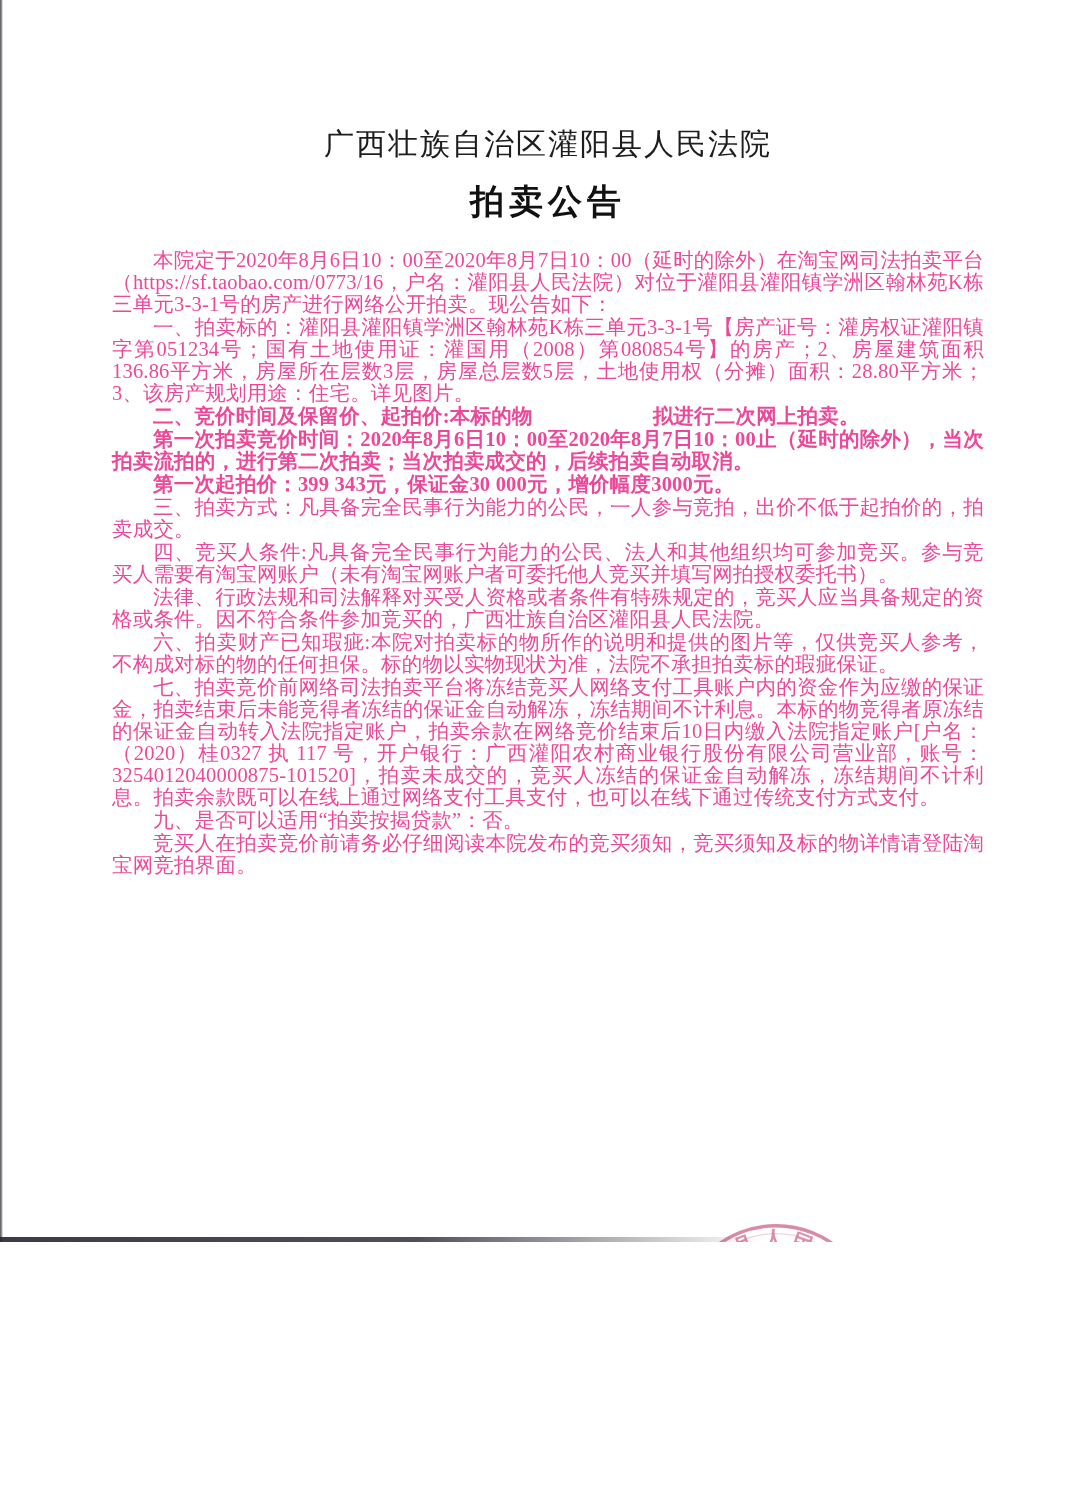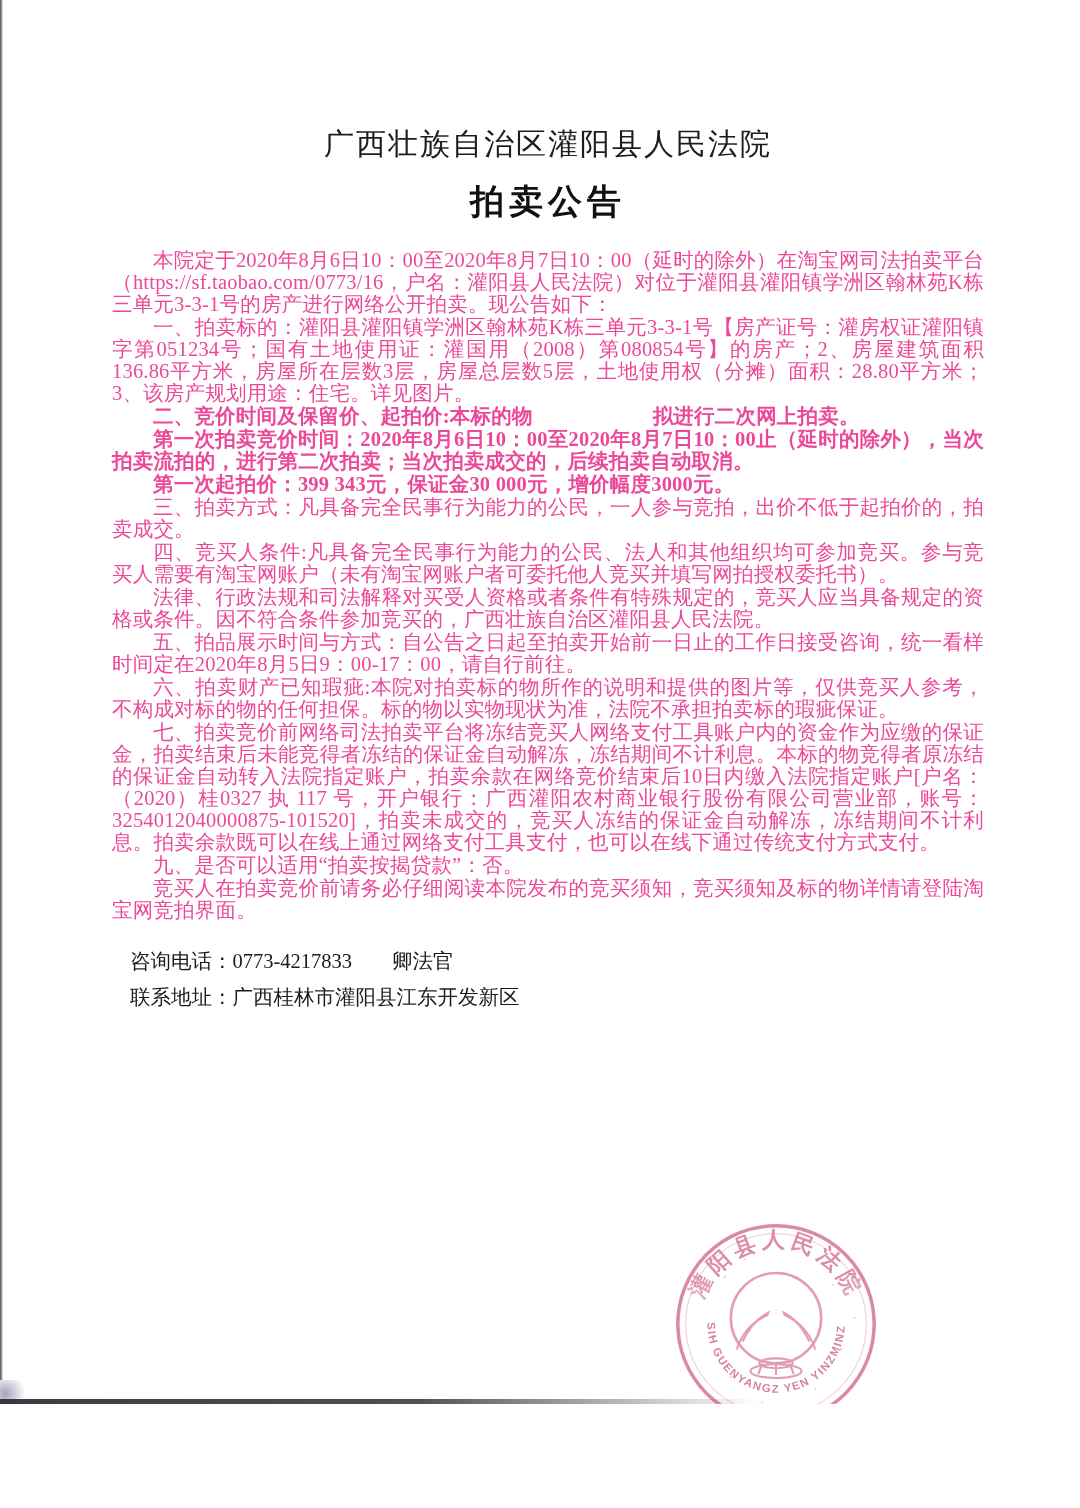--- a/index.html
+++ b/index.html
@@ -3,21 +3,21 @@
 <meta charset="utf-8">
 <style>
   html, body {
     margin: 0;
     padding: 0;
     background: #ffffff;
   }
   .page {
     position: relative;
     width: 1080px;
-    height: 1404px;
+    height: 1242px;
     background: #ffffff;
     overflow: hidden;
     font-family: "Liberation Serif", "DejaVu Serif", serif;
     color: #1b1b1b;
   }
   
   .scan-edge-left {
     position: absolute;
     left: 0; top: 0;
     width: 3px; height: 1380px;
@@ -136,34 +136,29 @@
     <p class="para b">第一次拍卖竞价时间：2020年8月6日10：00至2020年8月7日10：00止（延时的除外），当次拍卖流拍的，进行第二次拍卖；当次拍卖成交的，后续拍卖自动取消。</p>
 
     <p class="para b">第一次起拍价：399 343元，保证金30 000元，增价幅度3000元。</p>
 
     <p class="para">三、拍卖方式：凡具备完全民事行为能力的公民，一人参与竞拍，出价不低于起拍价的，拍卖成交。</p>
 
     <p class="para">四、竞买人条件:凡具备完全民事行为能力的公民、法人和其他组织均可参加竞买。参与竞买人需要有淘宝网账户（未有淘宝网账户者可委托他人竞买并填写网拍授权委托书）。</p>
 
     <p class="para">法律、行政法规和司法解释对买受人资格或者条件有特殊规定的，竞买人应当具备规定的资格或条件。因不符合条件参加竞买的，广西壮族自治区灌阳县人民法院。</p>
 
-    <p class="para">五、拍品展示时间与方式：自公告之日起至拍卖开始前一日止的工作日接受咨询，统一看样时间定在2020年8月5日9：00-17：00，请自行前往。</p>
 
     <p class="para">六、拍卖财产已知瑕疵:本院对拍卖标的物所作的说明和提供的图片等，仅供竞买人参考，不构成对标的物的任何担保。标的物以实物现状为准，法院不承担拍卖标的瑕疵保证。</p>
 
     <p class="para">七、拍卖竞价前网络司法拍卖平台将冻结竞买人网络支付工具账户内的资金作为应缴的保证金，拍卖结束后未能竞得者冻结的保证金自动解冻，冻结期间不计利息。本标的物竞得者原冻结的保证金自动转入法院指定账户，拍卖余款在网络竞价结束后10日内缴入法院指定账户[户名：（2020）桂0327 执 117 号，开户银行：广西灌阳农村商业银行股份有限公司营业部，账号：3254012040000875-101520]，拍卖未成交的，竞买人冻结的保证金自动解冻，冻结期间不计利息。拍卖余款既可以在线上通过网络支付工具支付，也可以在线下通过传统支付方式支付。</p>
 
     <p class="para">九、是否可以适用“拍卖按揭贷款”：否。</p>
 
     <p class="para">竞买人在拍卖竞价前请务必仔细阅读本院发布的竞买须知，竞买须知及标的物详情请登陆淘宝网竞拍界面。</p>
 
-    <div class="contact-block">
-      <div class="contact-line"><span>咨询电话：</span><span>0773-4217833</span><span class="judge-gap"></span><span>卿法官</span></div>
-      <div class="contact-line"><span>联系地址：</span><span>广西桂林市灌阳县江东开发新区</span></div>
-    </div>
 
   </div>
 
   <div class="sign-area">
 
     <svg class="stamp" viewBox="0 0 220 220">
       <defs>
         <radialGradient id="inkFade" cx="50%" cy="45%" r="62%">
           <stop offset="0%" stop-color="#cf4a78" stop-opacity="0.95"></stop>
           <stop offset="70%" stop-color="#c0396b" stop-opacity="0.8"></stop>

